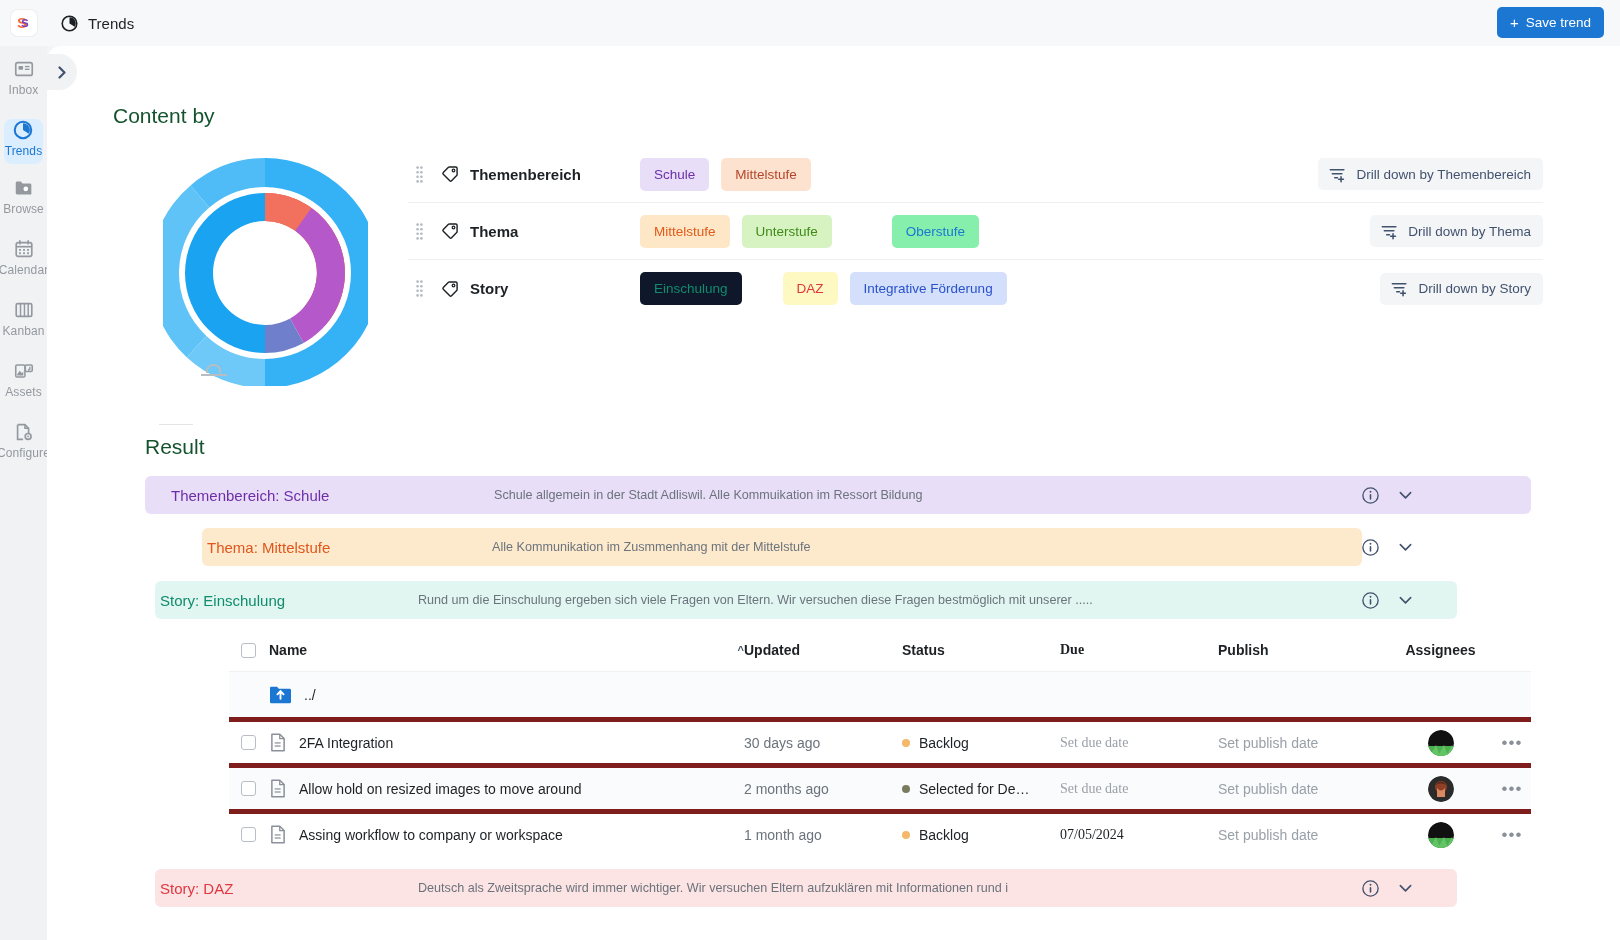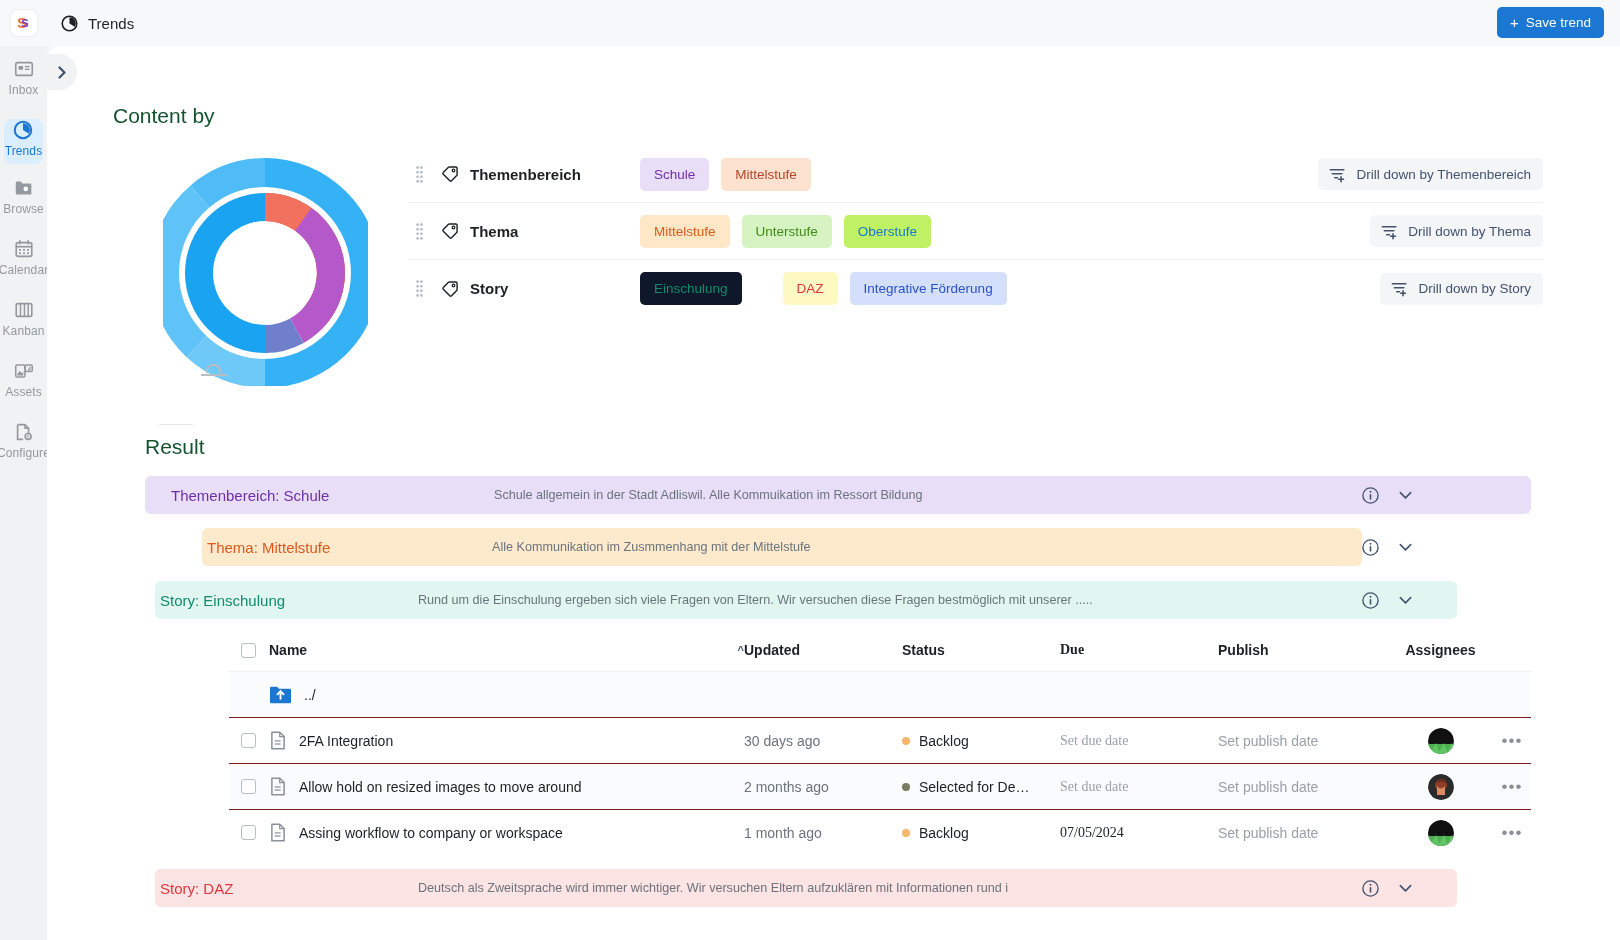--- a/index.html
+++ b/index.html
@@ -156,21 +156,21 @@
 
   
   .tbl { margin-left: 182px; width: 1302px; margin-top: 10px; }
   .tbl-head {
     display: flex; align-items: center; height: 42px;
     font-size: 14px; font-weight: bold; color: #1d2125;
   }
   .tbl-row {
     display: flex; align-items: center; height: 46px;
     font-size: 14px; color: #1d2125;
-    border-top: 1px solid #7f1d1d;
+    border-top: 5px solid #7f1d1d;
   }
   .tbl-row.zebra { background: #fafbfc; }
   .tbl-row.updir { background: #fafbfc; border-top: 1px solid #f0f1f3; }
   .c-check { width: 40px; display: flex; align-items: center; padding-left: 12px;}
   .c-name { width: 475px; display: flex; align-items: center; gap: 12px; }
   .c-updated { width: 158px; color: #6b737c; }
   .c-status { width: 158px; display: flex; align-items: center; gap: 9px; }
   .c-due { width: 158px; font-family: Liberation Serif, serif; }
   .c-publish { width: 170px; }
   .c-assign { width: 105px; display: flex; justify-content: center;}
@@ -408,21 +408,21 @@
             <circle cx="16.2" cy="7.8" r="1.6" fill="none" stroke="#1d2125" stroke-width="1.5"></circle>
           </svg>
           <div class="dim-name">Thema</div>
           <div class="chips">
             <div class="chip" style="background:#fde7c6;color:#e05a1b;">
               <span>Mittelstufe</span>
             </div>
             <div class="chip" style="background:#d8f3c2;color:#3f8a19;">
               <span>Unterstufe</span>
             </div>
-            <div class="chip" style="background:#bef264;color:#1b77d2;">
+            <div class="chip" style="background:#86efac;color:#1b77d2;margin-left:48px;">
               <span>Oberstufe</span>
             </div>
           </div>
           <button class="drill-btn">
             <svg width="19" height="19" viewBox="0 0 24 24">
               <g stroke="#42526e" stroke-width="2" stroke-linecap="round">
                 <line x1="3" y1="6" x2="20" y2="6"></line>
                   <line x1="5.5" y1="11" x2="17.5" y2="11"></line>
                   <line x1="8.5" y1="16" x2="12" y2="16"></line>
                 <line x1="16.5" y1="15" x2="16.5" y2="21"></line>

